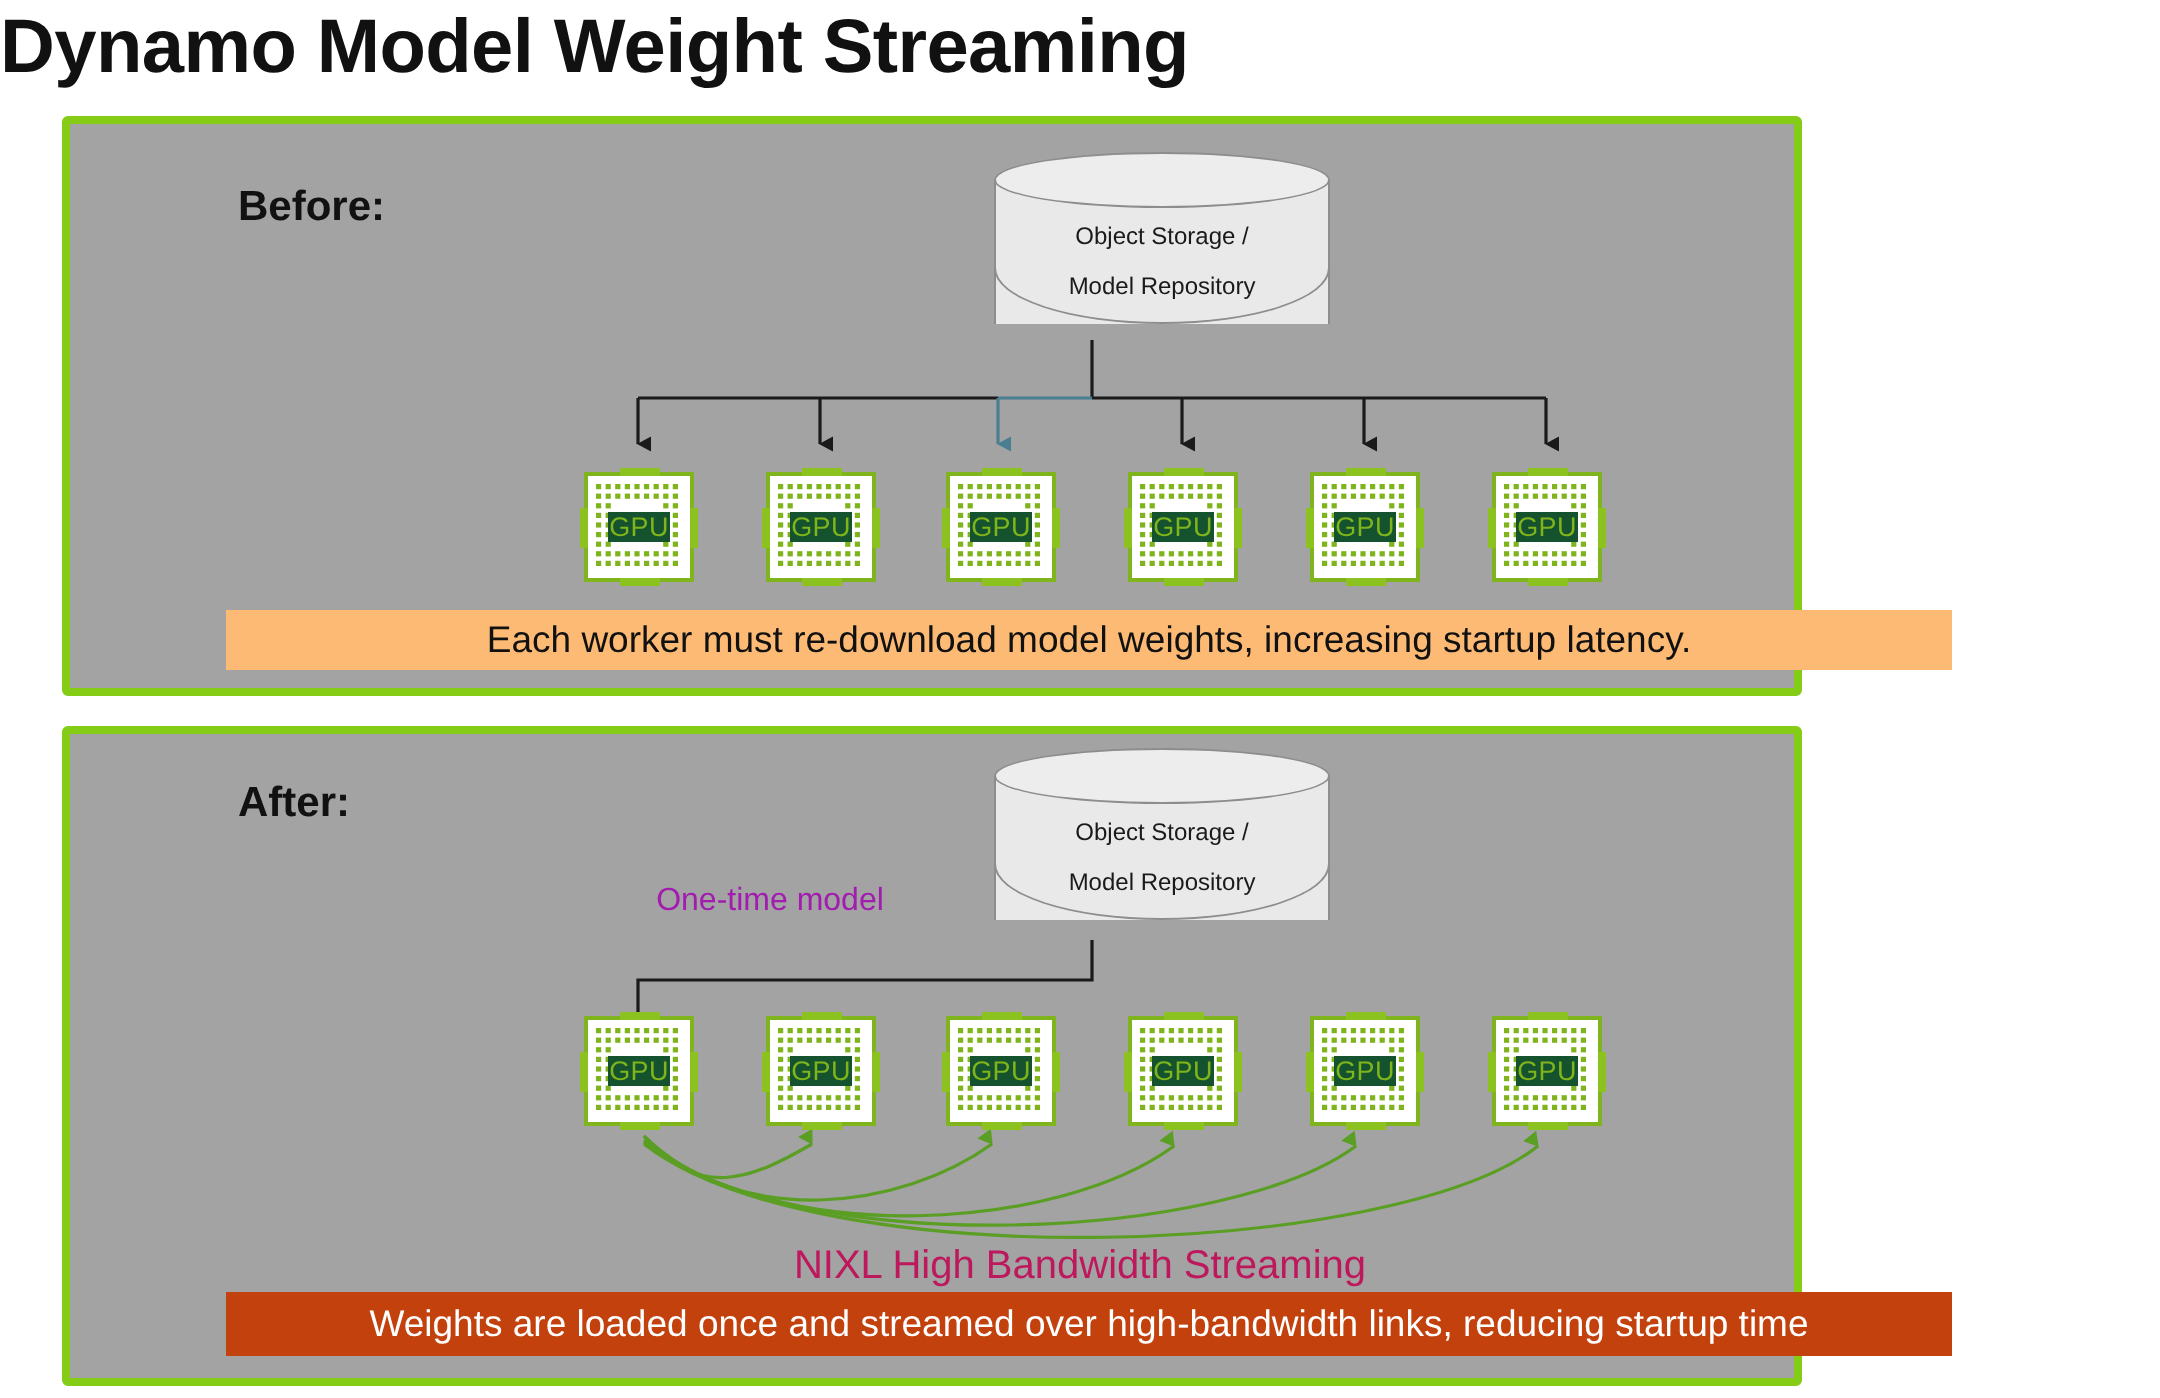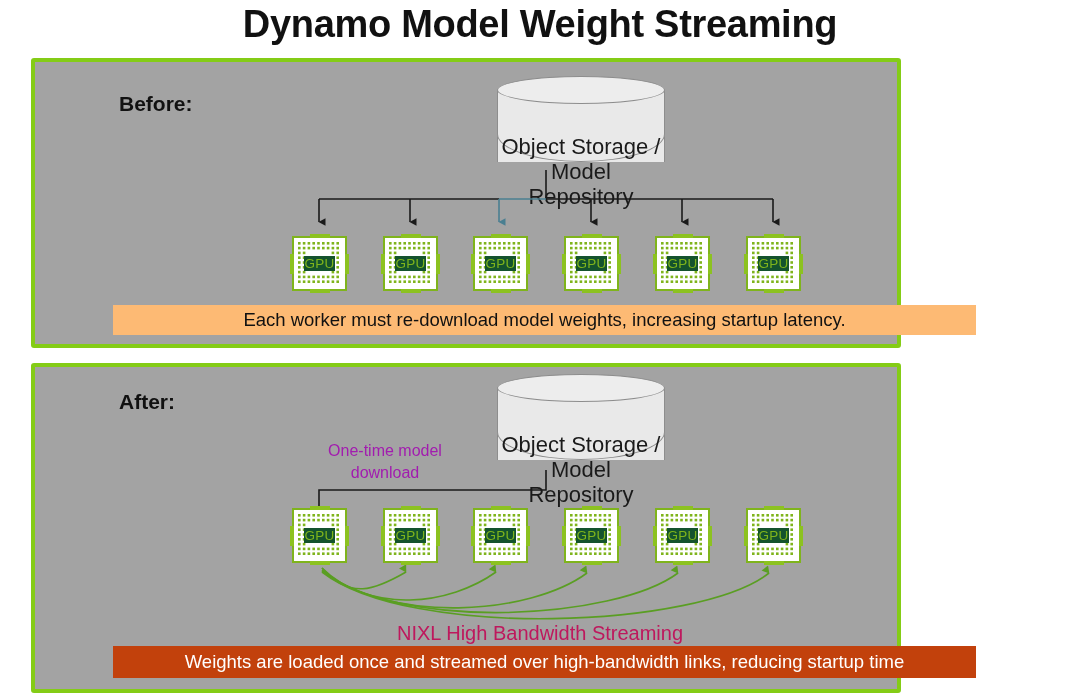--- a/index.html
+++ b/index.html
@@ -13,21 +13,21 @@
     position: relative;
     font-family: "Liberation Sans", sans-serif;
     overflow: hidden;
   }
 
   #page-title {
     position: absolute;
     left: 0;
     top: 0;
     width: 1080px;
-    text-align: center;
+    text-align: left;
     font-size: 38px;
     font-weight: bold;
     color: #111111;
     letter-spacing: -0.3px;
     line-height: 44px;
     padding-top: 2px;
   }
 
   .panel {
     position: absolute;
@@ -82,24 +82,23 @@
     background: #ededed;
     border: 1px solid #8d8d8d;
     border-radius: 84px / 14px;
     box-sizing: border-box;
   }
   .cyl-text {
     position: absolute;
     left: 0; top: 30px;
     width: 168px;
     text-align: center;
-    font-size: 22px;
+    font-size: 12px;
     color: #1a1a1a;
     line-height: 25px;
-    margin-top: 28px;
   }
   .cyl-text span { display: block; }
 
   
   .gpu {
     position: absolute;
     width: 59px;
     height: 59px;
     box-sizing: border-box;
   }
@@ -223,21 +222,20 @@
     <div class="cyl-top"></div>
     <div class="cyl-text">
       <span>Object Storage /</span>
       <span>Model Repository</span>
     </div>
   </div>
 </div>
 
 <div id="download-label">
   <span>One-time model</span>
-  <span>download</span>
 </div>
 
 <svg class="overlay" id="connectors" viewBox="0 0 1080 699">
   <defs>
     <marker id="ah-black" markerWidth="9" markerHeight="9" refX="4.5" refY="7" orient="auto" markerUnits="userSpaceOnUse">
       <path d="M0.7,0.5 L4.5,7.5 L8.3,0.5 Z" fill="#1a1a1a"></path>
     </marker>
     <marker id="ah-teal" markerWidth="9" markerHeight="9" refX="4.5" refY="7" orient="auto" markerUnits="userSpaceOnUse">
       <path d="M0.7,0.5 L4.5,7.5 L8.3,0.5 Z" fill="#4a7f91"></path>
     </marker>

